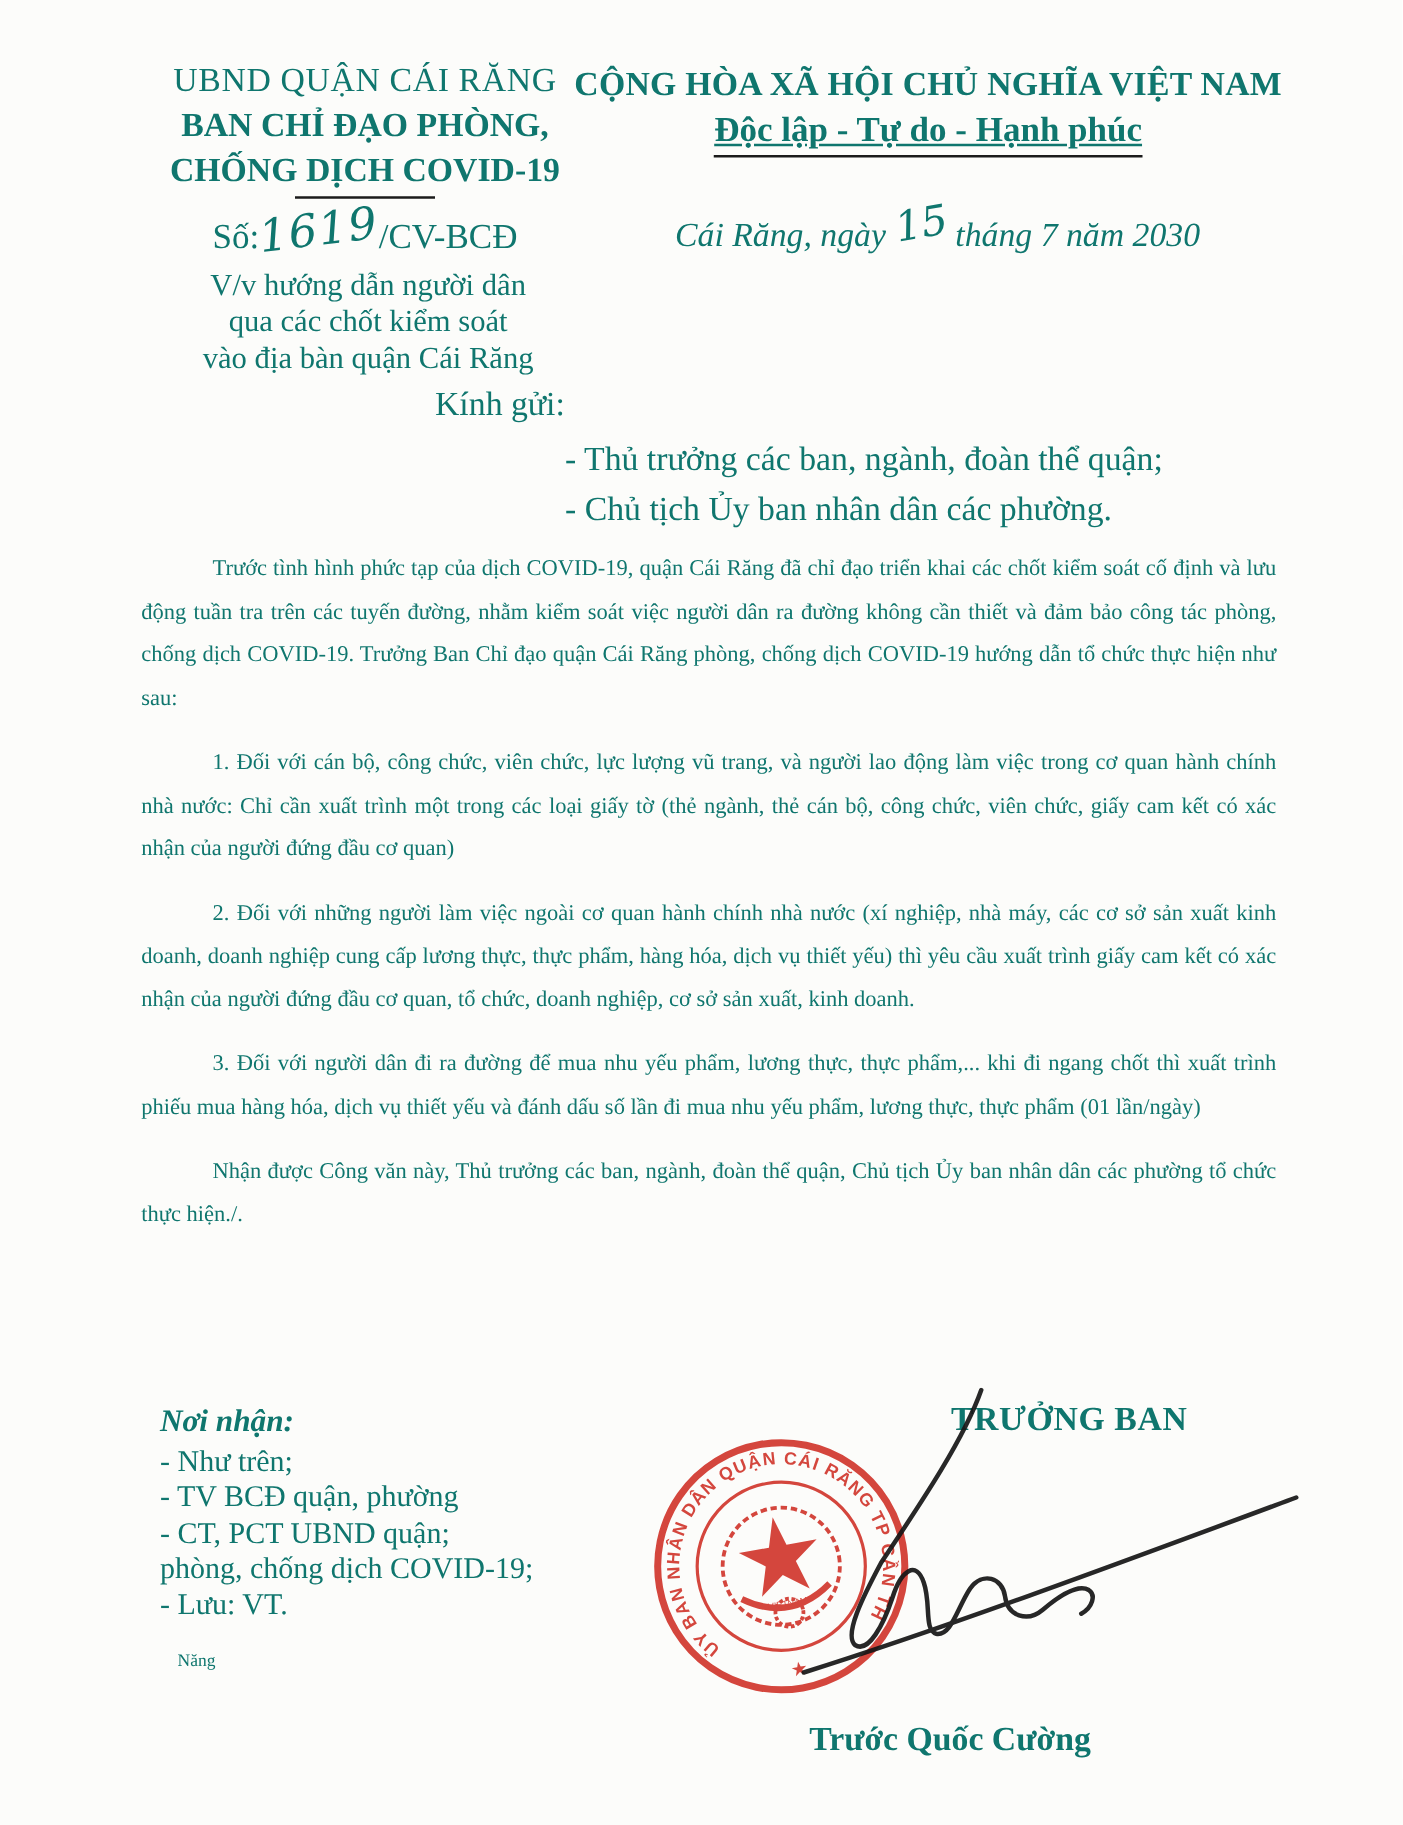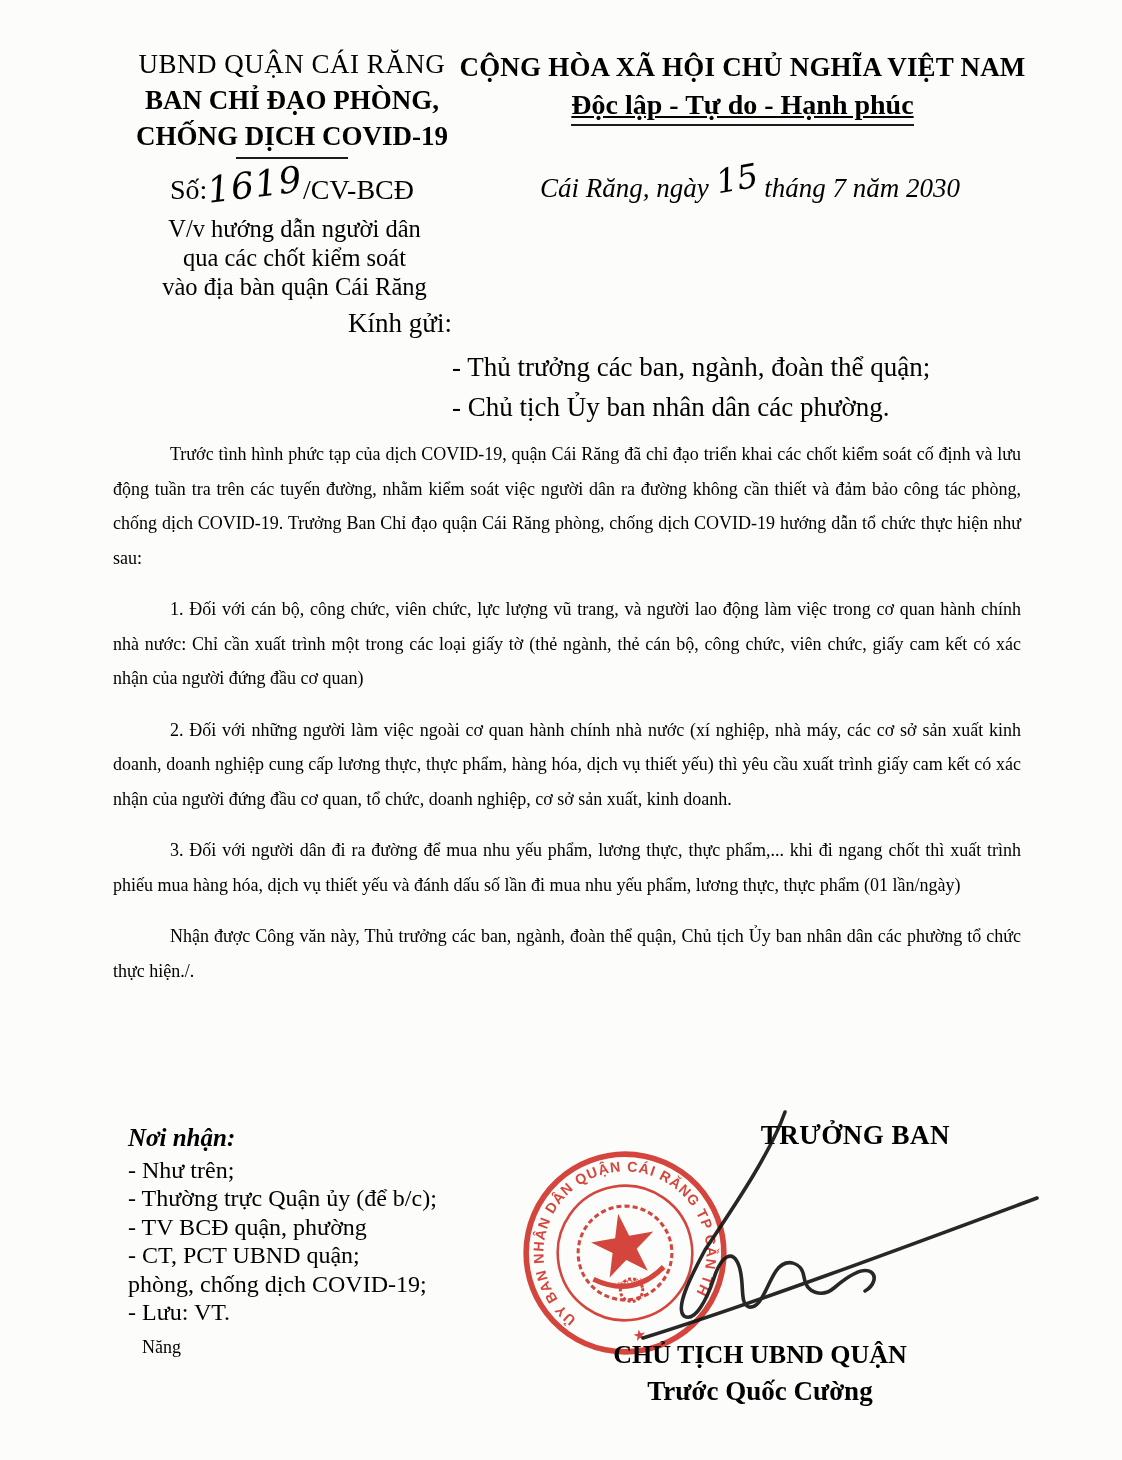--- a/index.html
+++ b/index.html
@@ -1,20 +1,20 @@
 <!DOCTYPE html>
 <html><head>
 <meta charset="utf-8">
 <style>
   html,body{margin:0;padding:0;background:#ffffff;}
   .page{
     position:relative;width:1122px;height:1460px;
     background:#fcfcfa;overflow:hidden;
     font-family:"Liberation Serif","DejaVu Serif",serif;
-    color:#000000;
+    color:#0f766e;
   }
   
   .hdr-left{position:absolute;left:112px;top:46px;width:360px;text-align:center;line-height:36px;font-size:27px;}
   .hdr-left .l1{font-weight:normal;letter-spacing:0.5px;}
   .hdr-left .l2,.hdr-left .l3{font-weight:bold;}
   .hdr-underline{width:112px;border-top:2.5px solid #1b1b1b;margin:3px auto 0 auto;}
   .hdr-right{position:absolute;left:455px;top:52px;width:575px;text-align:center;}
   .hdr-right .l1{font-weight:bold;font-size:27px;letter-spacing:0.2px;}
   .hdr-right .l2{display:inline-block;font-weight:bold;font-size:28px;margin-top:6px;border-bottom:2.5px solid #1b1b1b;padding-bottom:3px;text-decoration:underline;}
   
@@ -25,21 +25,21 @@
   .handwrite-day{display:inline-block;font-family:"DejaVu Serif",serif;font-style:italic;font-size:33px;transform:rotate(-10deg);position:relative;top:-7px;}
   
   .salutation{position:absolute;left:348px;top:308px;font-size:27px;}
   .recipients{position:absolute;left:452px;top:347px;font-size:27px;line-height:40px;}
   
   .body{position:absolute;left:113px;top:437px;width:908px;font-size:18px;line-height:34.5px;text-align:justify;}
   .body p{margin:0 0 17px 0;text-indent:57px;}
   
   .noi-nhan{position:absolute;left:128px;top:1124px;width:330px;font-size:24px;line-height:28.5px;}
   .noi-nhan .title{font-weight:bold;font-style:italic;font-size:25px;margin-bottom:3px;}
-  .noi-nhan .small{font-size:18px;margin-left:14px;margin-top:6px;}
+  .noi-nhan .small{font-size:14px;margin-left:14px;margin-top:18px;}
   
   .sign-title{position:absolute;left:560px;top:1120px;width:390px;text-align:right;font-weight:bold;font-size:27px;letter-spacing:0.5px;}
   .sign-role{position:absolute;left:545px;top:1340px;width:430px;text-align:center;font-weight:bold;font-size:26px;}
   .sign-name{position:absolute;left:545px;top:1376px;width:430px;text-align:center;font-weight:bold;font-size:27px;}
   .stamp{position:absolute;left:518px;top:1146px;width:214px;height:214px;opacity:0.88;}
   .signature-svg{position:absolute;left:575px;top:1110px;width:500px;height:260px;}
 </style>
 </head>
 <body>
 
@@ -77,21 +77,20 @@
     <p>Trước tình hình phức tạp của dịch COVID-19, quận Cái Răng đã chỉ đạo triển khai các chốt kiểm soát cố định và lưu động tuần tra trên các tuyến đường, nhằm kiểm soát việc người dân ra đường không cần thiết và đảm bảo công tác phòng, chống dịch COVID-19. Trưởng Ban Chỉ đạo quận Cái Răng phòng, chống dịch COVID-19 hướng dẫn tổ chức thực hiện như sau:</p>
     <p>1. Đối với cán bộ, công chức, viên chức, lực lượng vũ trang, và người lao động làm việc trong cơ quan hành chính nhà nước: Chỉ cần xuất trình một trong các loại giấy tờ (thẻ ngành, thẻ cán bộ, công chức, viên chức, giấy cam kết có xác nhận của người đứng đầu cơ quan)</p>
     <p>2. Đối với những người làm việc ngoài cơ quan hành chính nhà nước (xí nghiệp, nhà máy, các cơ sở sản xuất kinh doanh, doanh nghiệp cung cấp lương thực, thực phẩm, hàng hóa, dịch vụ thiết yếu) thì yêu cầu xuất trình giấy cam kết có xác nhận của người đứng đầu cơ quan, tổ chức, doanh nghiệp, cơ sở sản xuất, kinh doanh.</p>
     <p>3. Đối với người dân đi ra đường để mua nhu yếu phẩm, lương thực, thực phẩm,... khi đi ngang chốt thì xuất trình phiếu mua hàng hóa, dịch vụ thiết yếu và đánh dấu số lần đi mua nhu yếu phẩm, lương thực, thực phẩm (01 lần/ngày)</p>
     <p>Nhận được Công văn này, Thủ trưởng các ban, ngành, đoàn thể quận, Chủ tịch Ủy ban nhân dân các phường tổ chức thực hiện./.</p>
   </div>
 
   <div class="noi-nhan">
     <div class="title">Nơi nhận:</div>
     <div>- Như trên;</div>
-    <div>- Thường trực Quận ủy (để b/c);</div>
     <div>- TV BCĐ quận, phường</div>
     <div>- CT, PCT UBND quận;</div>
     <div>phòng, chống dịch COVID-19;</div>
     <div>- Lưu: VT.</div>
     <div class="small">Năng</div>
   </div>
 
   <div class="sign-title">TRƯỞNG BAN</div>
 
   <svg class="stamp" viewBox="0 0 210 210">
@@ -114,16 +113,15 @@
     </g>
   </svg>
 
   <svg class="signature-svg" viewBox="0 0 500 260">
     <g fill="none" stroke="#161616" stroke-width="3.6" stroke-linecap="round" opacity="0.92">
       <path d="M210,2 C196,42 160,95 130,140 C115,168 100,198 109,206 C120,213 132,189 139,168 C146,146 158,138 164,156 C170,173 164,194 174,197 C186,199 191,176 201,161 C211,147 227,152 229,167 C231,183 247,188 259,178 C273,166 288,157 296,162 C302,166 299,176 290,181"></path>
       <path d="M68,228 C180,193 330,137 462,88"></path>
     </g>
   </svg>
 
-  <div class="sign-role">CHỦ TỊCH UBND QUẬN</div>
   <div class="sign-name">Trước Quốc Cường</div>
 
 </div>
 
 </body></html>

